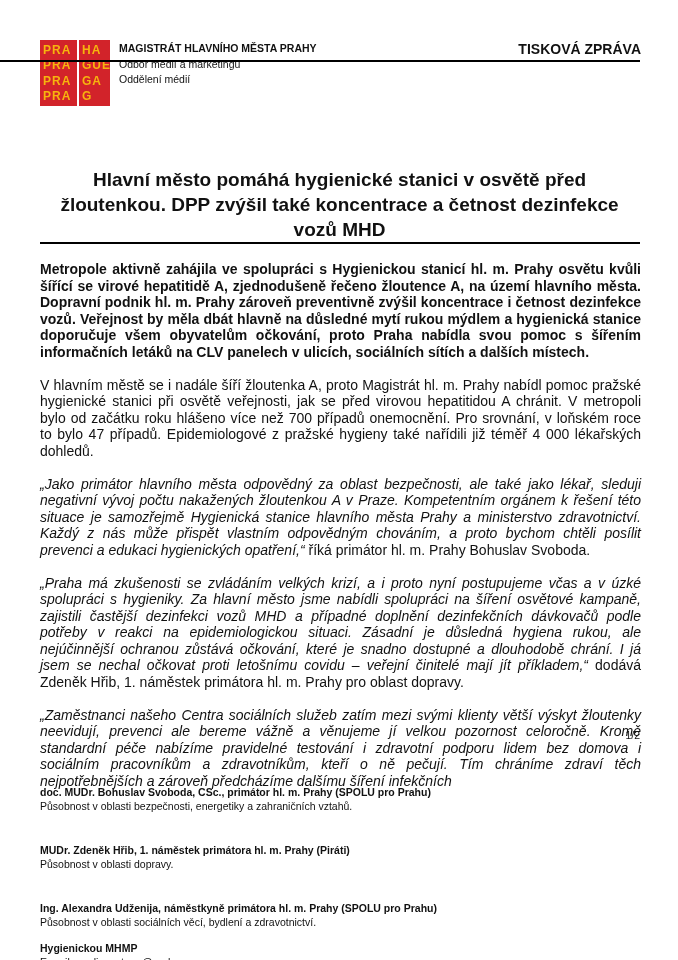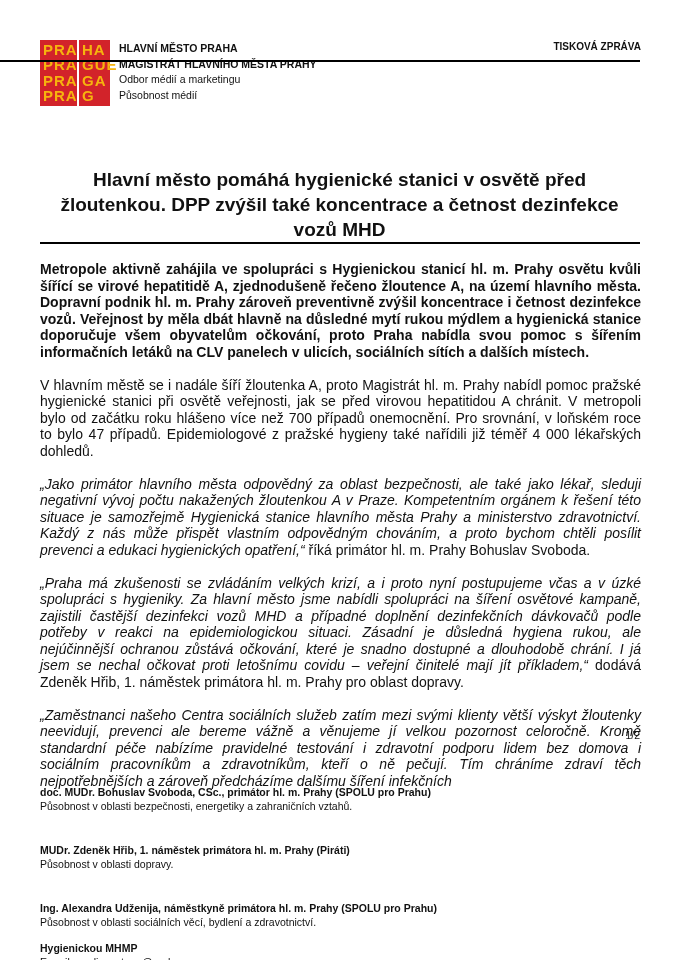--- a/index.html
+++ b/index.html
@@ -15,31 +15,31 @@
   }
   
   .header {
     position: absolute; top: 40px; left: 40px; width: 601px;
     display: flex; align-items: flex-start;
   }
   .logo { display: flex; gap: 2px; height: 66px; flex: 0 0 auto; }
   .logo-col {
     background: var(--logo-red, #d2232a);
     color: var(--logo-yellow, #f6b40e);
-    font-weight: bold; font-size: 15px; letter-spacing: 1px;
+    font-weight: bold; font-size: 12px; letter-spacing: 1px;
     display: flex; flex-direction: column; justify-content: space-around;
     padding: 2px 3px;
   }
   .logo-col-left  { width: 37px; text-align: left; }
   .logo-col-right { width: 31px; text-align: left; }
   .logo-cell { line-height: 14px; }
   .org { margin-left: 9px; font-size: 10.5px; line-height: 15.5px; padding-top: 1px; }
   .org-line.bold { font-weight: bold; }
   .doc-type {
-    margin-left: auto; font-weight: bold; font-size: 10px; padding-top: 1px;
+    margin-left: auto; font-weight: bold; font-size: 14px; padding-top: 1px;
     white-space: nowrap;
   }
   .rule-top {
     position: absolute; top: 60px; left: 0; width: 640px; height: 2px;
     background: #000; z-index: 5;
   }
   
   .title {
     position: absolute; top: 167px; left: 39px; width: 601px;
     font-size: 19px; font-weight: bold; line-height: 25px;
@@ -86,24 +86,23 @@
         <span class="logo-cell">PRA</span>
       </div>
       <div class="logo-col logo-col-right">
         <span class="logo-cell">HA</span>
         <span class="logo-cell">GUE</span>
         <span class="logo-cell">GA</span>
         <span class="logo-cell">G</span>
       </div>
     </div>
     <div class="org">
-      <div class="org-line bold">HLAVNÍ MĚSTO PRAHA</div>
       <div class="org-line bold">MAGISTRÁT HLAVNÍHO MĚSTA PRAHY</div>
       <div class="org-line">Odbor médií a marketingu</div>
-      <div class="org-line">Působnost médií</div>
+      <div class="org-line">Oddělení médií</div>
     </div>
     <div class="doc-type">TISKOVÁ ZPRÁVA</div>
   </header>
 
   <h1 class="title">Hlavní město pomáhá hygienické stanici v osvětě před žloutenkou. DPP zvýšil také koncentrace a četnost dezinfekce vozů MHD</h1>
 
   <div class="rule-title"></div>
 
   <main class="body">
     <p class="lead">Metropole aktivně zahájila ve spolupráci s Hygienickou stanicí hl. m. Prahy osvětu kvůli šířící se virové hepatitidě A, zjednodušeně řečeno žloutence A, na území hlavního města. Dopravní podnik hl. m. Prahy zároveň preventivně zvýšil koncentrace i četnost dezinfekce vozů. Veřejnost by měla dbát hlavně na důsledné mytí rukou mýdlem a hygienická stanice doporučuje všem obyvatelům očkování, proto Praha nabídla svou pomoc s šířením informačních letáků na CLV panelech v ulicích, sociálních sítích a dalších místech.</p>

